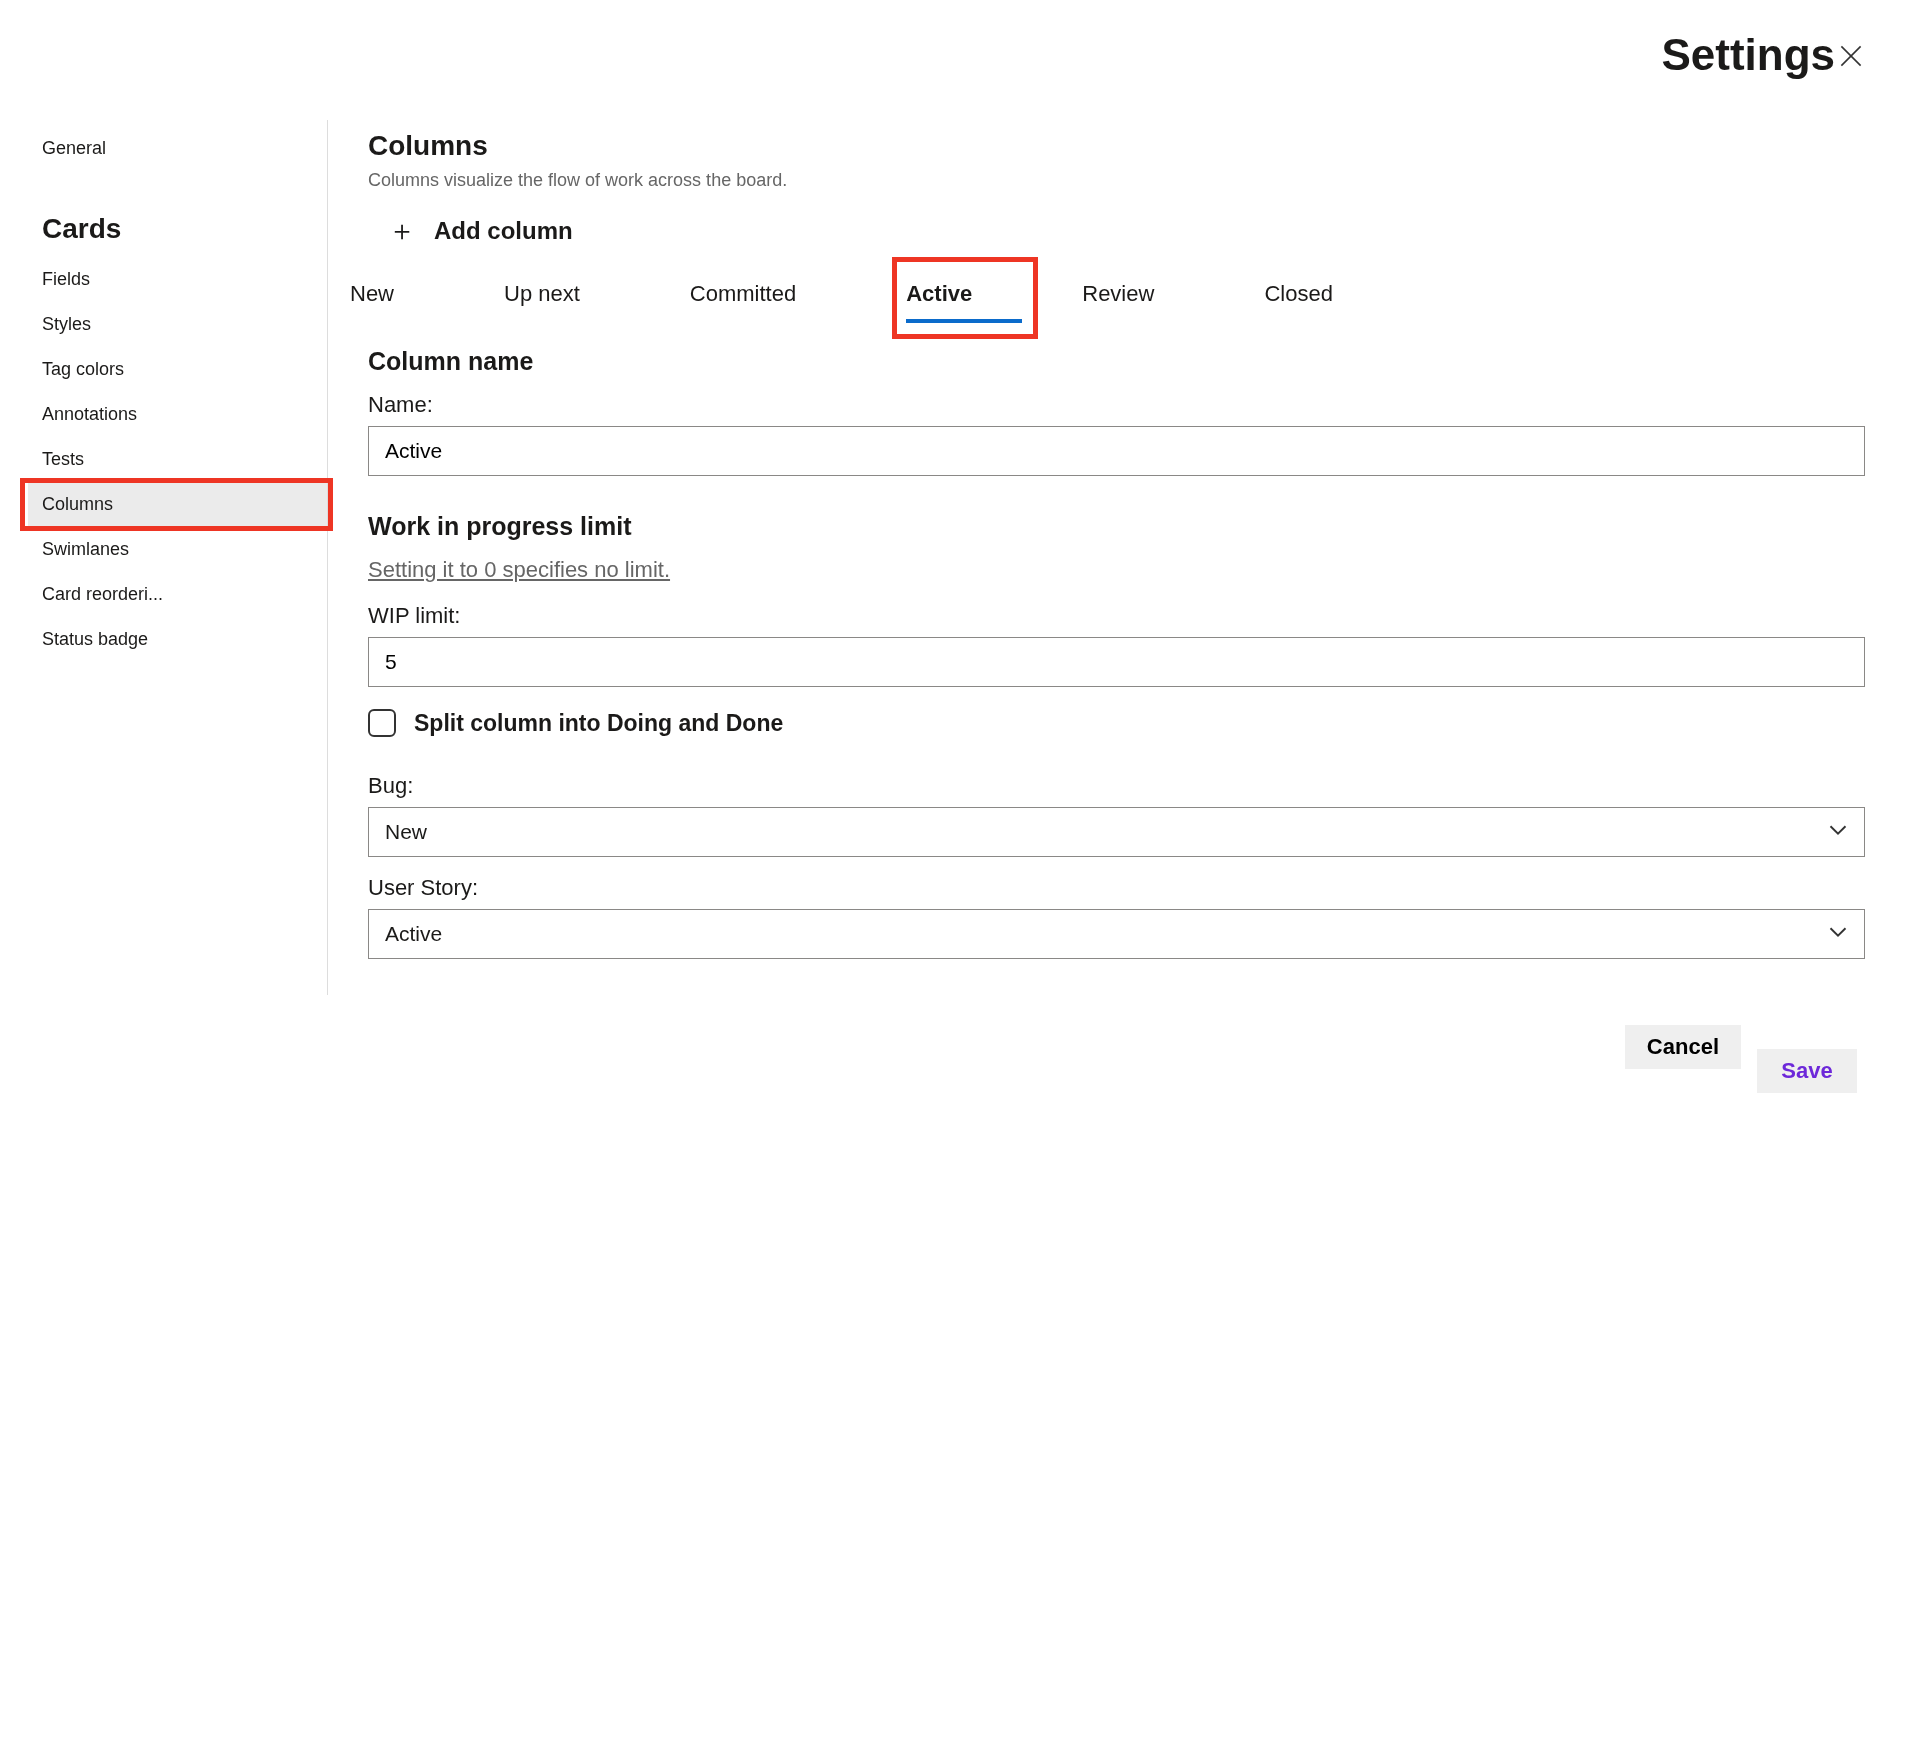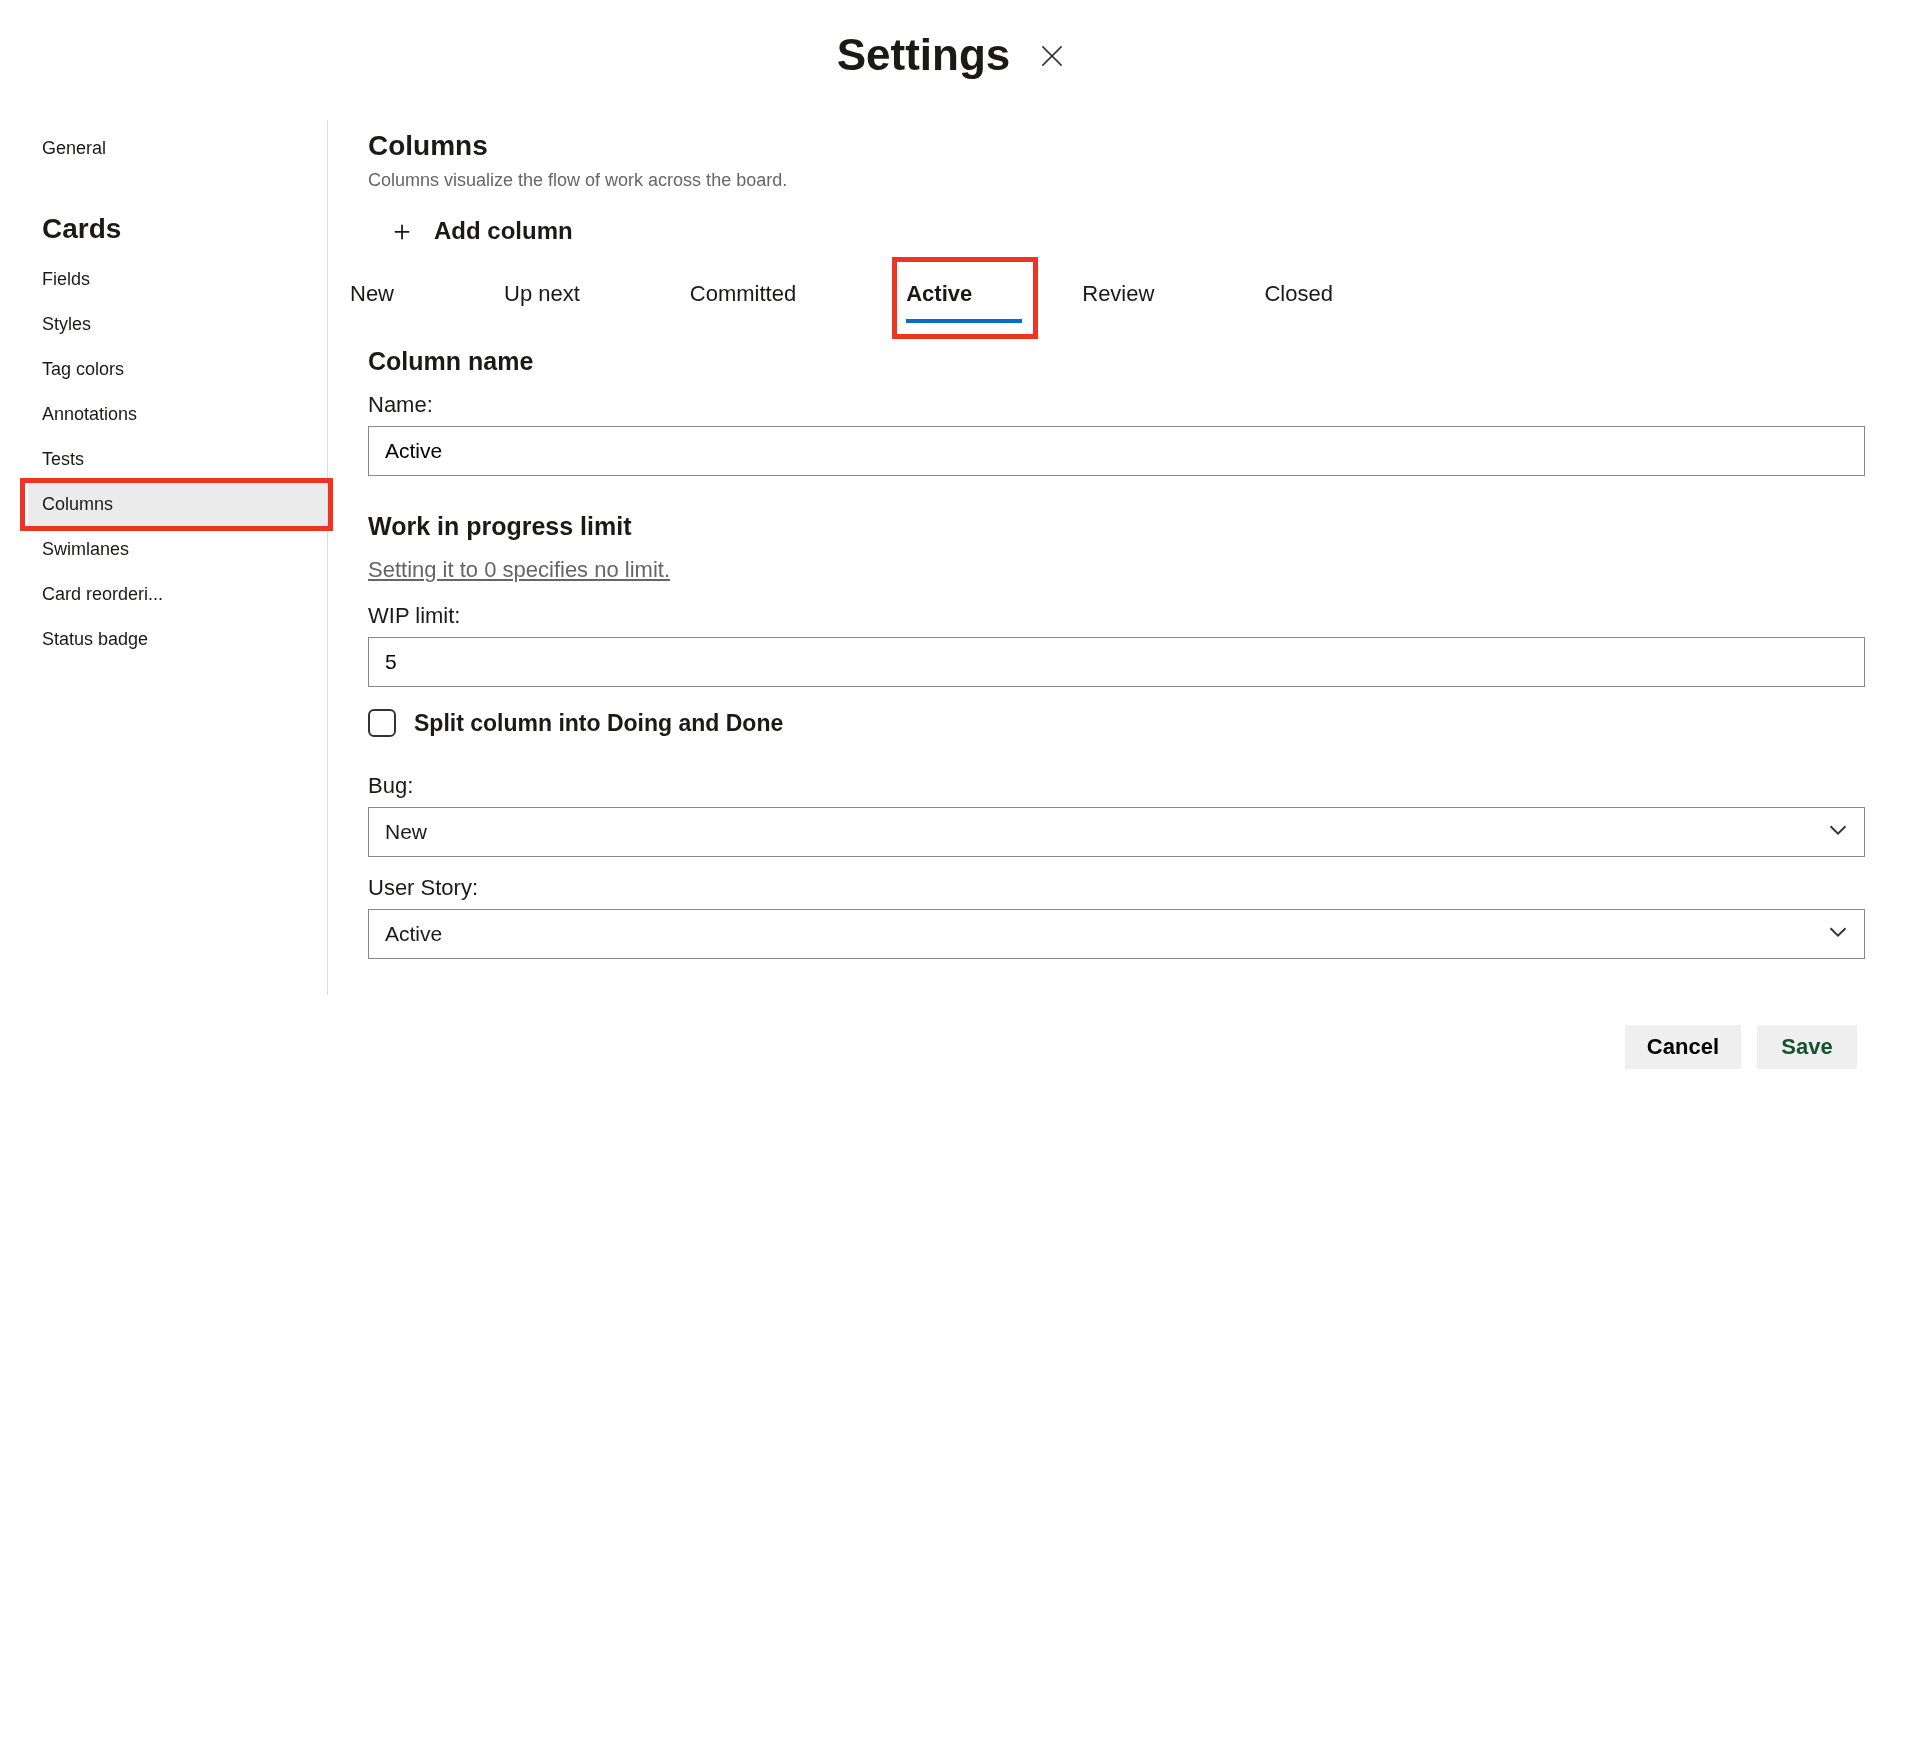--- a/index.html
+++ b/index.html
@@ -10,23 +10,22 @@
     font-size: 20px;
     background: #fff;
     width: 1905px;
   }
   .dialog {
     padding: 20px 28px 0 28px;
   }
   .dialog-header {
     display: flex;
     align-items: flex-start;
-    justify-content: center;
+    justify-content: flex-end;
     padding: 10px 0 0 10px;
-    gap: 26px;
   }
   .dialog-title {
     font-size: 44px;
     font-weight: 700;
     margin: 0;
   }
   .close-btn {
     width: 32px; height: 32px;
     display: flex; align-items: center; justify-content: center;
     cursor: pointer;
@@ -192,22 +191,23 @@
     align-items: center;
     justify-content: center;
     font-size: 22px;
     font-weight: 600;
     padding: 0 22px;
     cursor: pointer;
     background: #efefef;
     border: none;
   }
   .btn.disabled {
-    color: #14532d;
+    color: #6d28d9;
     cursor: default;
+    margin-top: 24px;
   }
 </style>
 </head>
 <body>
 
 <div class="dialog">
 
   <div class="dialog-header">
     <h1 class="dialog-title">Settings</h1>
     <div class="close-btn">

